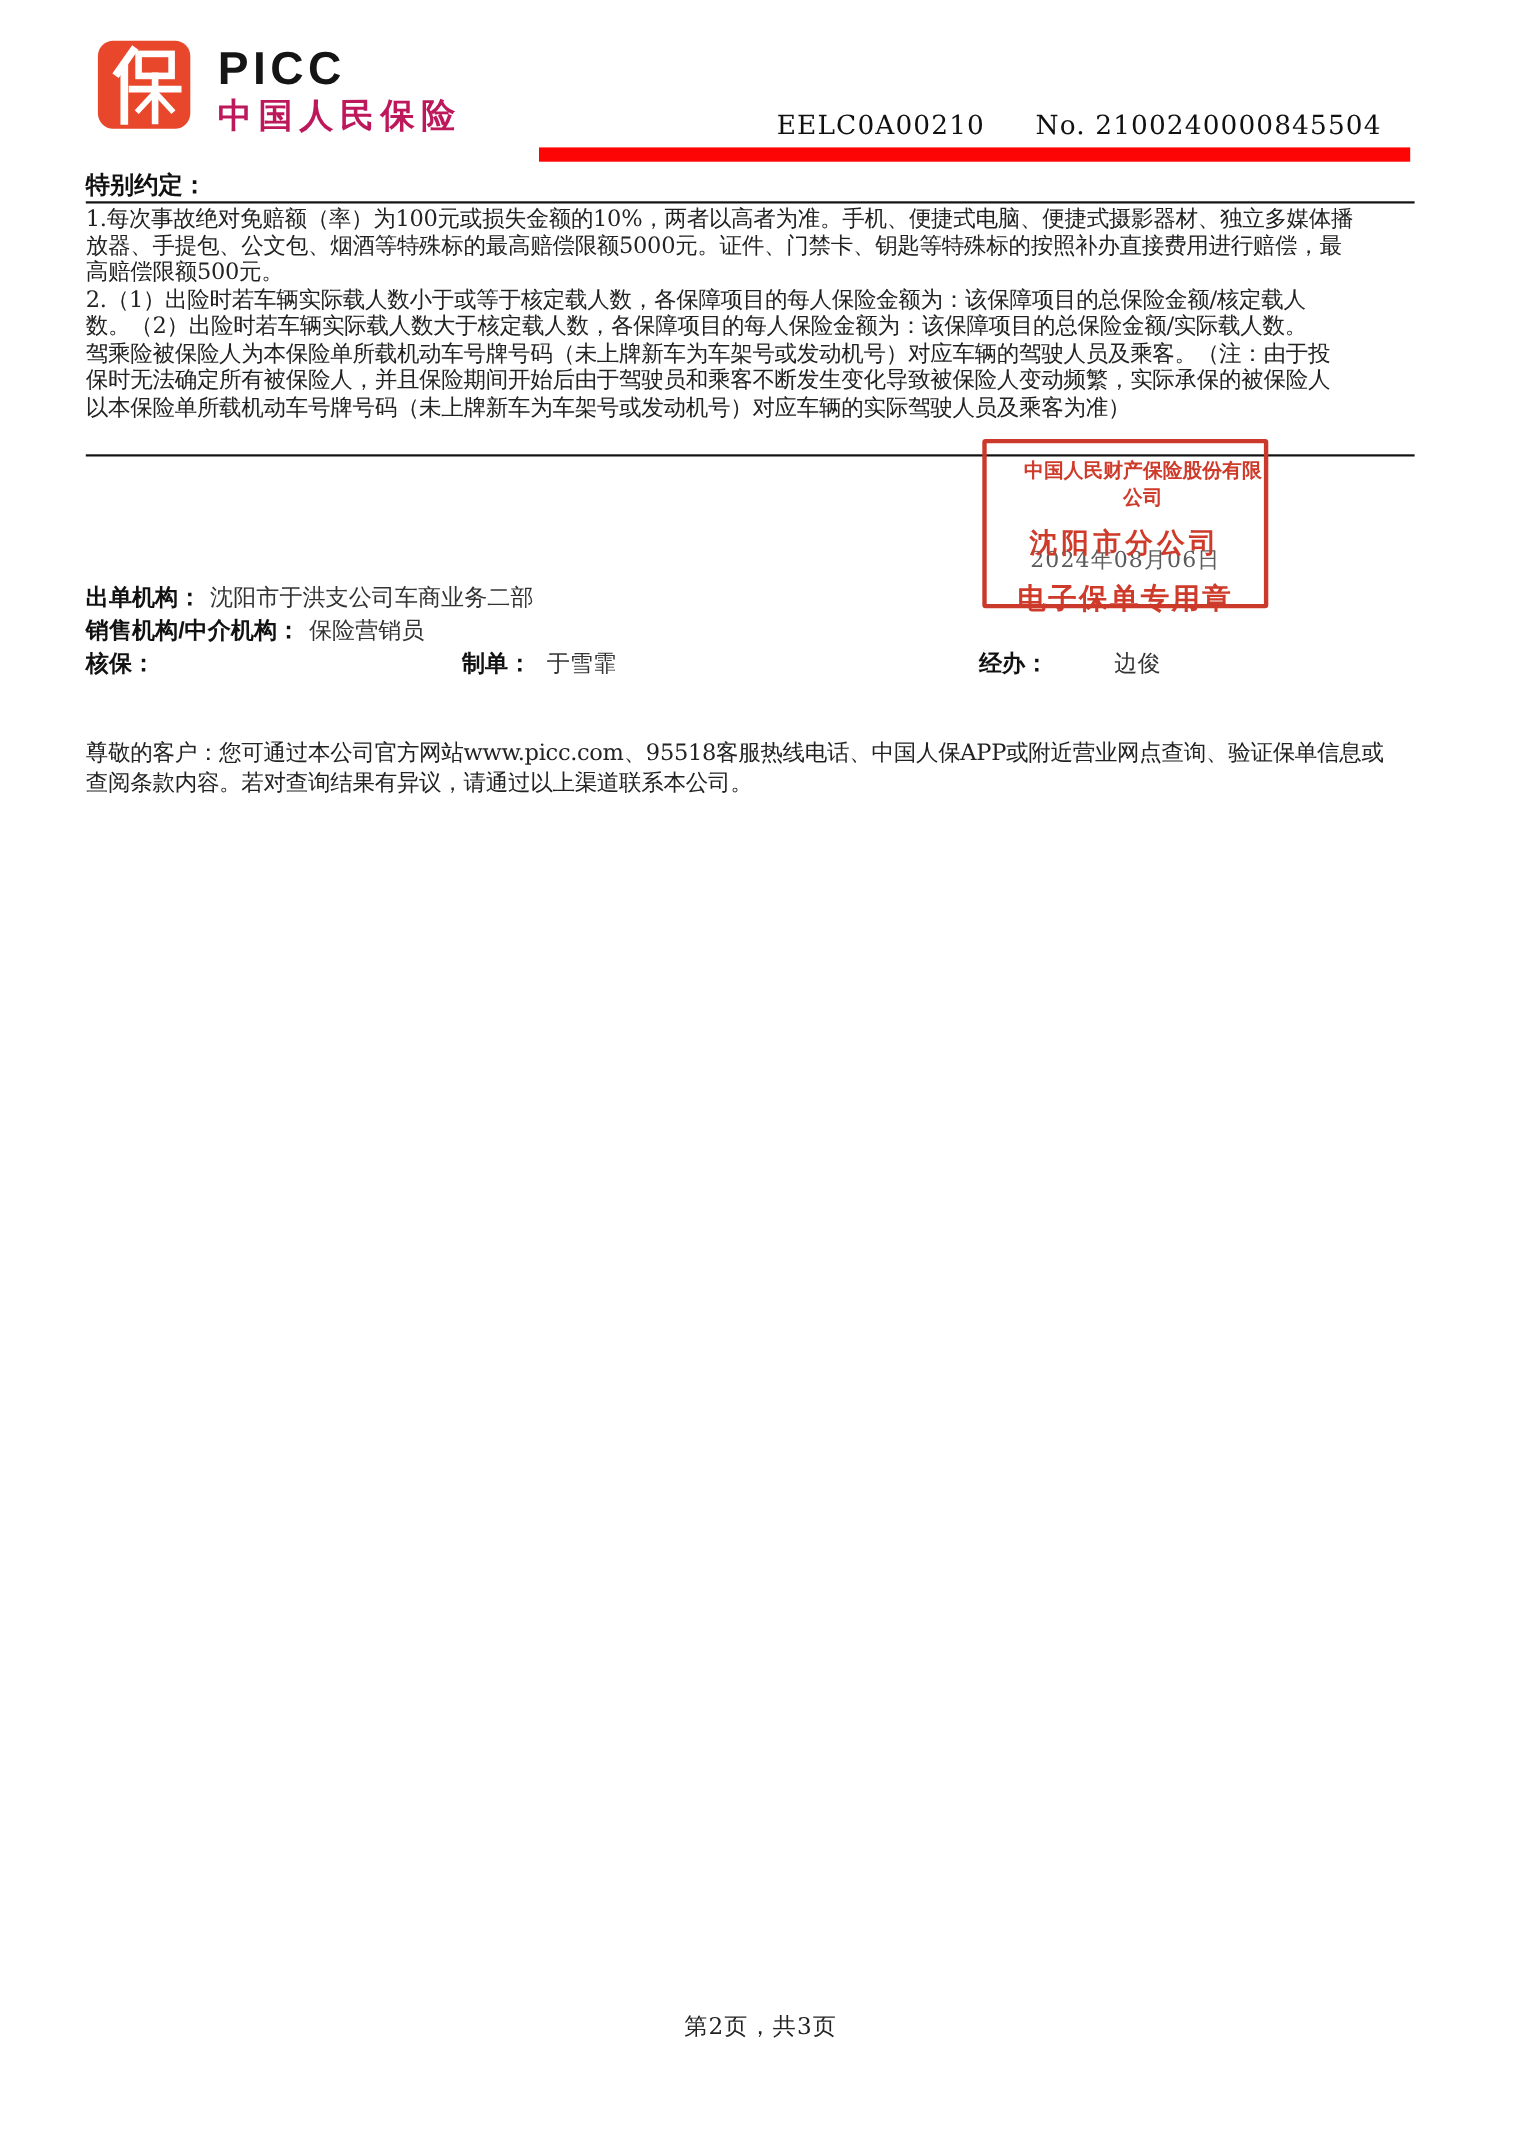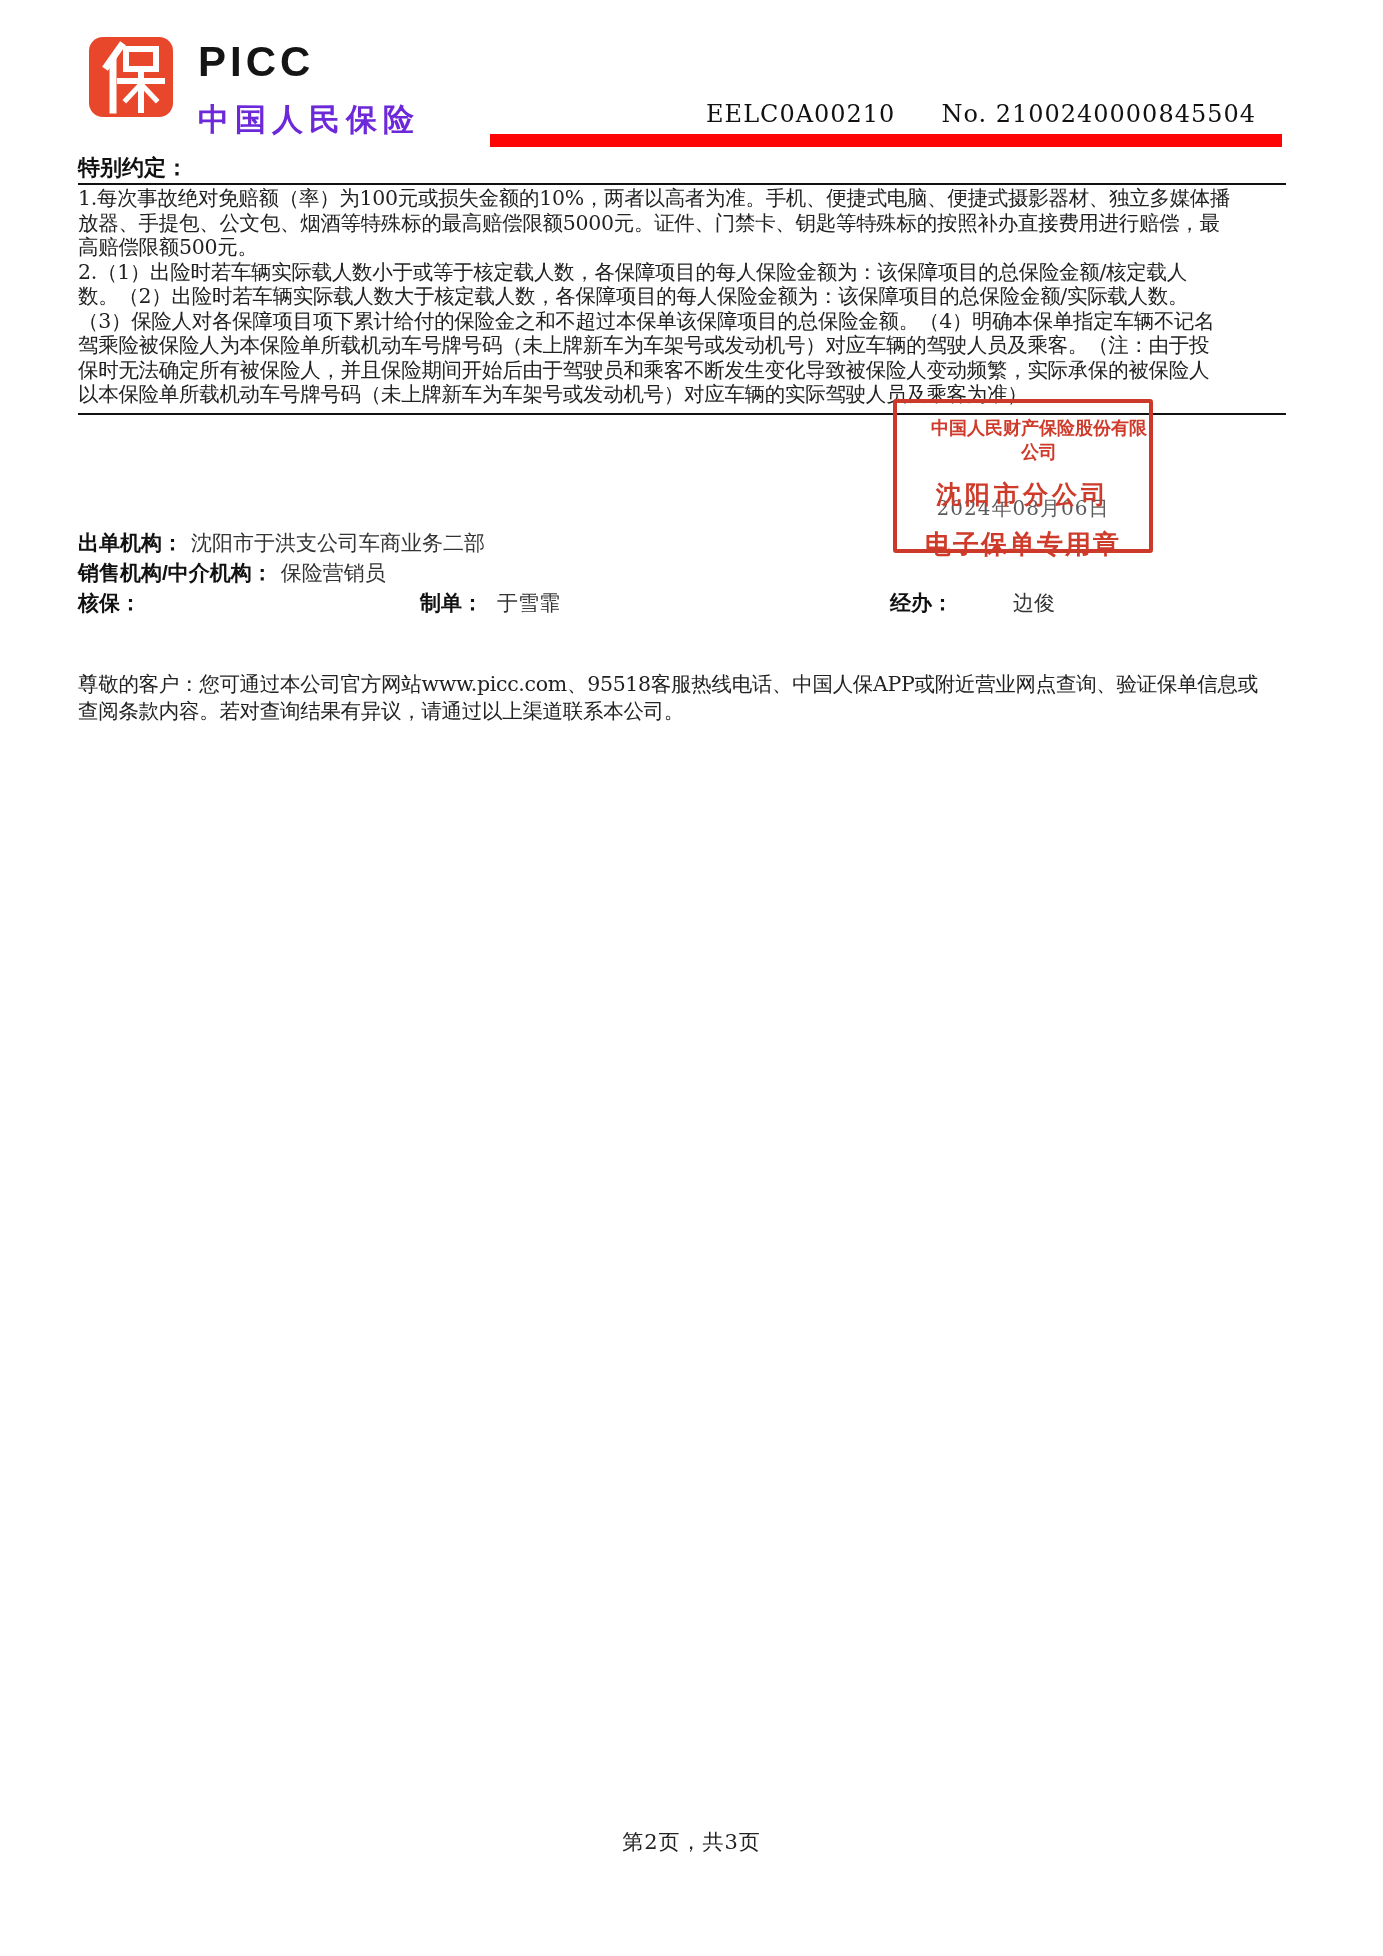--- a/index.html
+++ b/index.html
@@ -8,21 +8,21 @@
     font-family:"DejaVu Serif","Liberation Serif",serif;color:#1e1e1e;
     overflow:hidden;
   }
   .abs{position:absolute;}
 
   
   .logo-wrap{left:88px;top:36px;display:flex;align-items:flex-start;}
   .logo-seal{width:86px;height:82px;display:block;}
   .logo-text{margin-left:24px;padding-top:6px;font-family:"Liberation Sans","DejaVu Sans",sans-serif;}
   .logo-acronym{font-size:42px;font-weight:bold;letter-spacing:4px;color:#151515;line-height:40px;}
-  .logo-cn{font-size:31px;font-weight:bold;letter-spacing:6px;color:#6d28d9;line-height:36px;margin-top:20px;}
+  .logo-cn{font-size:31px;font-weight:bold;letter-spacing:6px;color:#be185d;line-height:36px;margin-top:5px;}
 
   
   .header-codes{
     left:0;top:100px;width:1256px;text-align:right;
     font-size:24px;letter-spacing:1px;color:#111;white-space:nowrap;
   }
   .header-codes .gap{display:inline-block;width:46px;}
   .header-rule{left:490px;top:134px;width:792px;height:13px;background:#fe0505;}
 
   
@@ -104,21 +104,20 @@
 
 <div class="abs sa-title">特别约定：</div>
 <div class="abs hline hline-top"></div>
 
 <div class="abs sa-body">
   <div class="clause-line">1.每次事故绝对免赔额（率）为100元或损失金额的10%，两者以高者为准。手机、便捷式电脑、便捷式摄影器材、独立多媒体播</div>
   <div class="clause-line">放器、手提包、公文包、烟酒等特殊标的最高赔偿限额5000元。证件、门禁卡、钥匙等特殊标的按照补办直接费用进行赔偿，最</div>
   <div class="clause-line">高赔偿限额500元。</div>
   <div class="clause-line">2.（1）出险时若车辆实际载人数小于或等于核定载人数，各保障项目的每人保险金额为：该保障项目的总保险金额/核定载人</div>
   <div class="clause-line">数。（2）出险时若车辆实际载人数大于核定载人数，各保障项目的每人保险金额为：该保障项目的总保险金额/实际载人数。</div>
-  <div class="clause-line">（3）保险人对各保障项目项下累计给付的保险金之和不超过本保单该保障项目的总保险金额。（4）明确本保单指定车辆不记名</div>
   <div class="clause-line">驾乘险被保险人为本保险单所载机动车号牌号码（未上牌新车为车架号或发动机号）对应车辆的驾驶人员及乘客。（注：由于投</div>
   <div class="clause-line">保时无法确定所有被保险人，并且保险期间开始后由于驾驶员和乘客不断发生变化导致被保险人变动频繁，实际承保的被保险人</div>
   <div class="clause-line">以本保险单所载机动车号牌号码（未上牌新车为车架号或发动机号）对应车辆的实际驾驶人员及乘客为准）</div>
 </div>
 <div class="abs hline hline-bottom"></div>
 
 <div class="abs stamp">
   <div class="stamp-date">2024年08月06日</div>
   <div class="stamp-company">中国人民财产保险股份有限公司</div>
   <div class="stamp-branch">沈阳市分公司</div>

